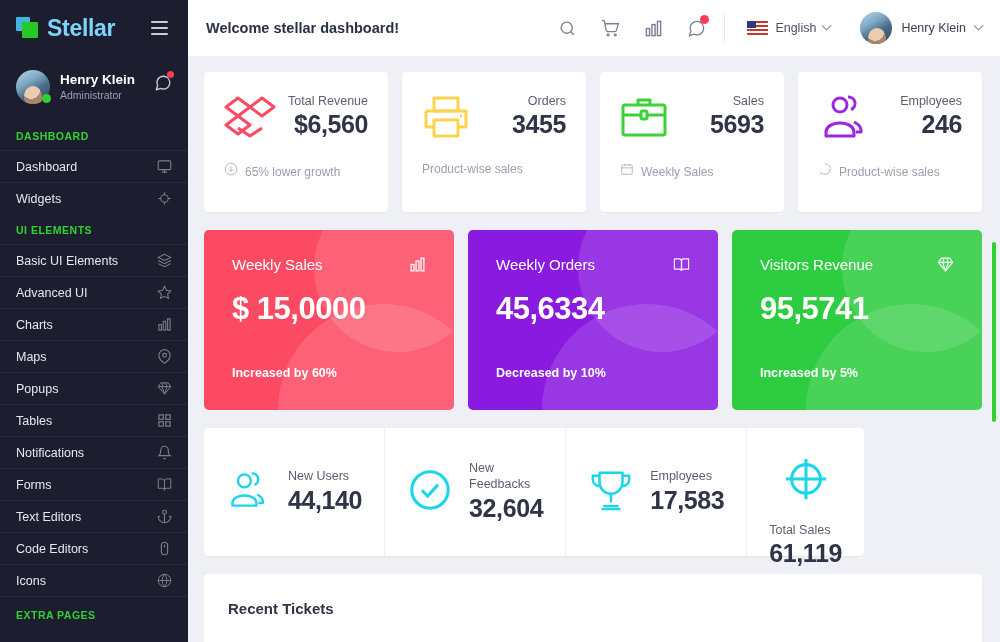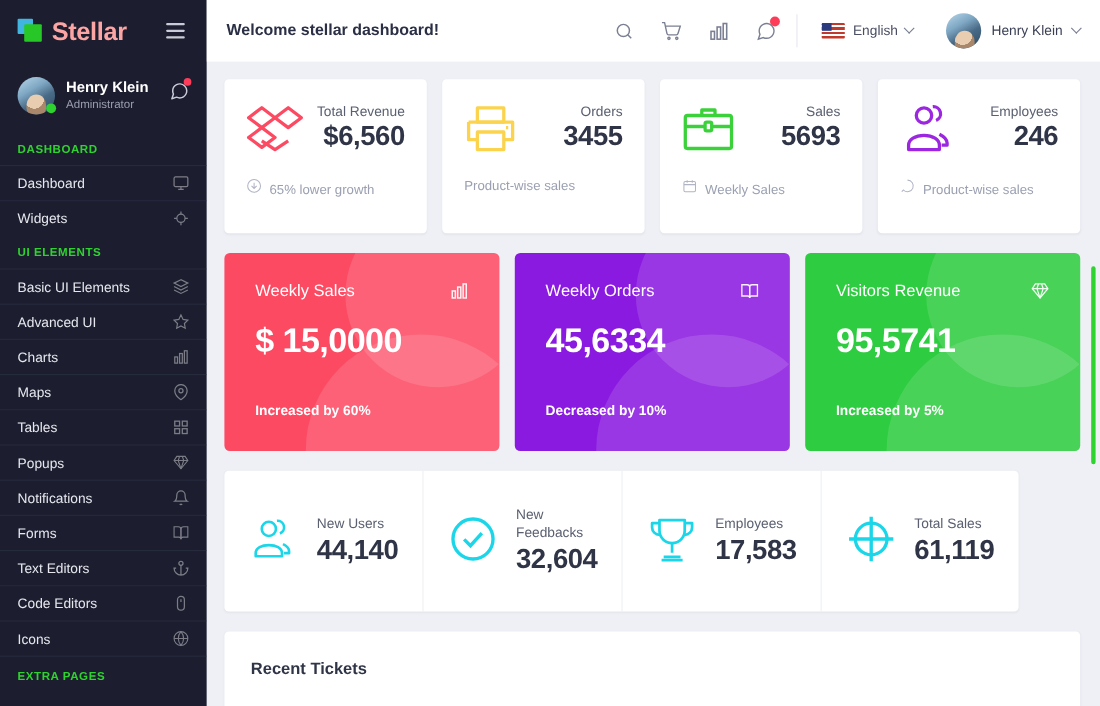--- a/index.html
+++ b/index.html
@@ -27,21 +27,21 @@
   .brand-logo { position: relative; width: 24px; height: 22px; }
   .brand-logo .sq1 {
     position: absolute; left: 0; top: 0; width: 14px; height: 14px;
     background: #3fb5e0; border-radius: 1px;
   }
   .brand-logo .sq2 {
     position: absolute; left: 6px; top: 5px; width: 16px; height: 16px;
     background: #27c727; border-radius: 1px;
   }
   .brand-name {
-    color: #fca5a5; font-size: 23px; font-weight: bold;
+    color: #7dd3fc; font-size: 23px; font-weight: bold;
     letter-spacing: -0.3px;
   }
   .hamburger { display: flex; flex-direction: column; gap: 4px; cursor: pointer; padding: 4px; }
   .hamburger span { display: block; width: 17px; height: 2px; background: #c9ccd8; border-radius: 1px; }
 
   .profile-row {
     display: flex; align-items: center; padding: 14px 16px 16px 16px;
     gap: 10px; position: relative;
   }
   .avatar-wrap { position: relative; width: 34px; height: 34px; flex: 0 0 34px; }
@@ -147,21 +147,21 @@
   .cc-value { font-size: 31px; font-weight: bold; margin-top: 14px; position: relative; z-index: 2; letter-spacing: -0.5px; }
   .cc-foot { position: absolute; left: 28px; bottom: 30px; font-size: 12.5px; font-weight: bold; z-index: 2; }
 
   
   .tealrow { background: #fff; border-radius: 4px; display: flex; box-shadow: 0 1px 2px rgba(60,70,90,0.06); }
   .tealcell {
     flex: 1; display: flex; align-items: center; gap: 16px;
     padding: 28px 22px; height: 128px;
     border-right: 1px solid #eef0f4;
   }
-  .tealcell:last-child { border-right: none; }
+  .tealcell:last-child { border-right: none; flex-direction: column; }
   .teal-texts { display: flex; flex-direction: column; }
   .teal-label { font-size: 12.5px; color: #5a6070; line-height: 1.3; }
   .teal-value { font-size: 25px; font-weight: bold; color: #2f3446; letter-spacing: -0.4px; line-height: 1.25; }
 
   
   .tickets { background: #fff; border-radius: 4px; padding: 26px 24px; height: 120px; box-shadow: 0 1px 2px rgba(60,70,90,0.06); }
   .tickets-title { font-size: 15px; font-weight: bold; color: #2f3446; }
 
   
   .scrollbar-track {
@@ -271,37 +271,37 @@
       <span class="nav-label">Maps</span>
       <span class="nav-icon">
         <svg width="15" height="15" viewBox="0 0 24 24" fill="none" stroke="#ffffff" stroke-width="1.8">
             <path d="M21 10c0 7-9 13-9 13s-9-6-9-13a9 9 0 0 1 18 0z"></path>
             <circle cx="12" cy="10" r="3"></circle>
           </svg>
       </span>
     </div>
 
     <div class="nav-item">
+      <span class="nav-label">Popups</span>
+      <span class="nav-icon">
+        <svg width="15" height="15" viewBox="0 0 24 24" fill="none" stroke="#ffffff" stroke-width="1.6">
+            <path d="M6 3h12l4 6-10 12L2 9l4-6z"></path>
+            <path d="M2 9h20M12 21 8 9l2-6M12 21l4-12-2-6"></path>
+          </svg>
+      </span>
+    </div>
+
+    <div class="nav-item">
       <span class="nav-label">Tables</span>
       <span class="nav-icon">
         <svg width="15" height="15" viewBox="0 0 24 24" fill="none" stroke="#ffffff" stroke-width="1.9">
             <rect x="3" y="3" width="7" height="7"></rect>
             <rect x="14" y="3" width="7" height="7"></rect>
             <rect x="3" y="14" width="7" height="7"></rect>
             <rect x="14" y="14" width="7" height="7"></rect>
-          </svg>
-      </span>
-    </div>
-
-    <div class="nav-item">
-      <span class="nav-label">Popups</span>
-      <span class="nav-icon">
-        <svg width="15" height="15" viewBox="0 0 24 24" fill="none" stroke="#ffffff" stroke-width="1.6">
-            <path d="M6 3h12l4 6-10 12L2 9l4-6z"></path>
-            <path d="M2 9h20M12 21 8 9l2-6M12 21l4-12-2-6"></path>
           </svg>
       </span>
     </div>
 
     <div class="nav-item">
       <span class="nav-label">Notifications</span>
       <span class="nav-icon">
         <svg width="15" height="15" viewBox="0 0 24 24" fill="none" stroke="#ffffff" stroke-width="1.8">
             <path d="M18 8A6 6 0 0 0 6 8c0 7-3 9-3 9h18s-3-2-3-9"></path>
             <path d="M13.7 21a2 2 0 0 1-3.4 0"></path>

